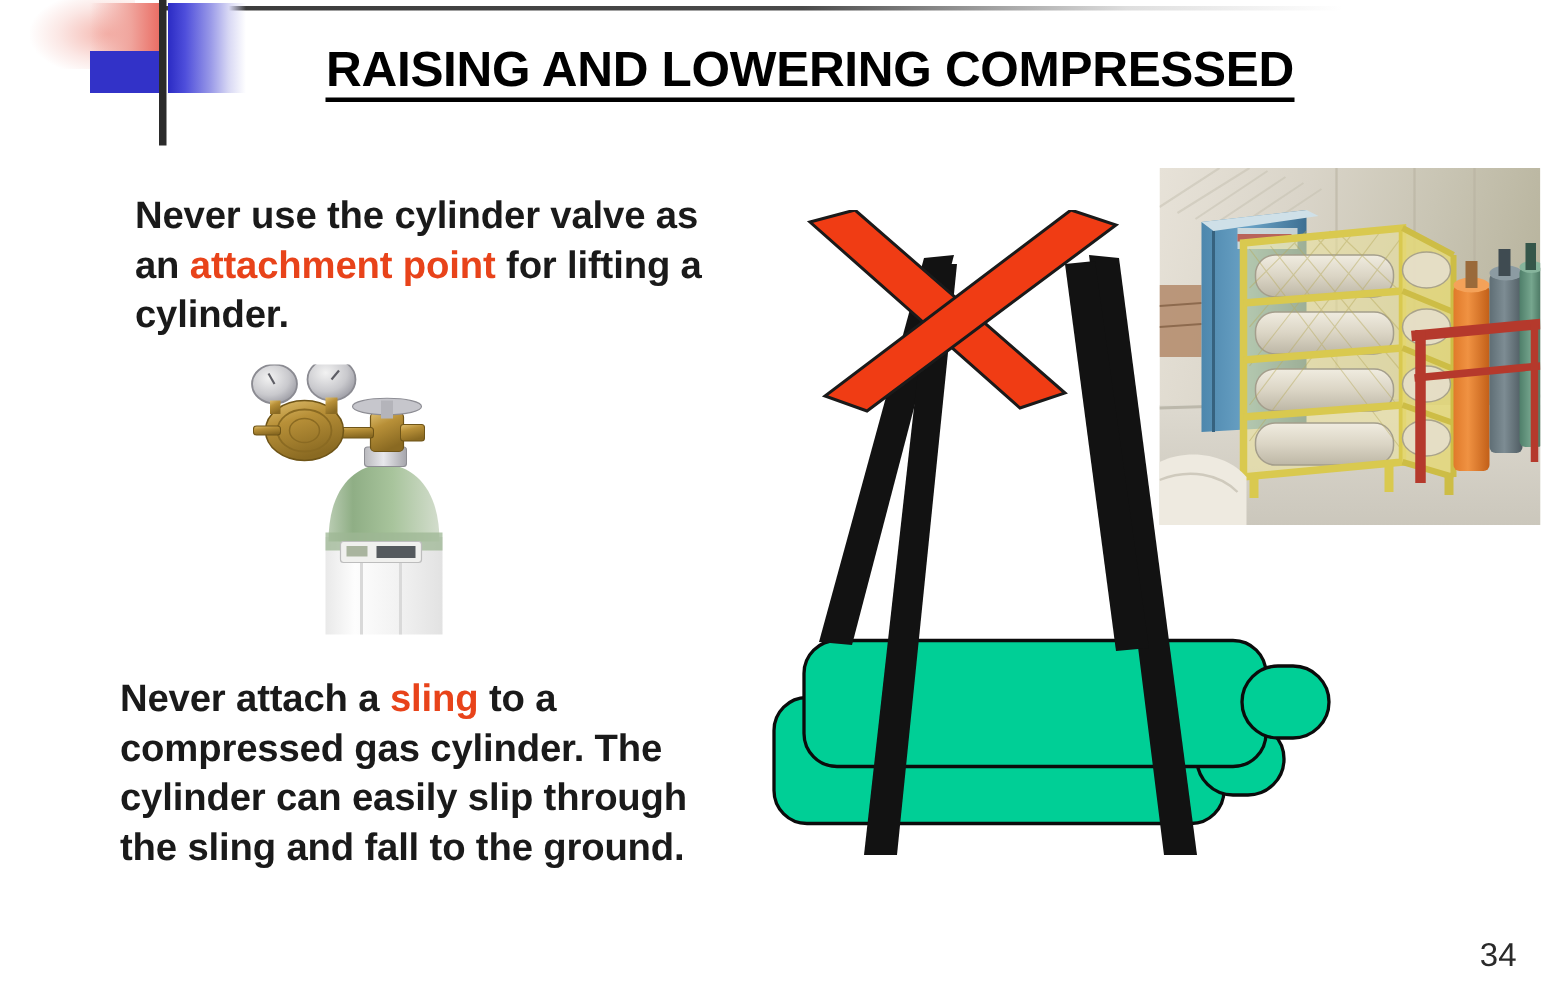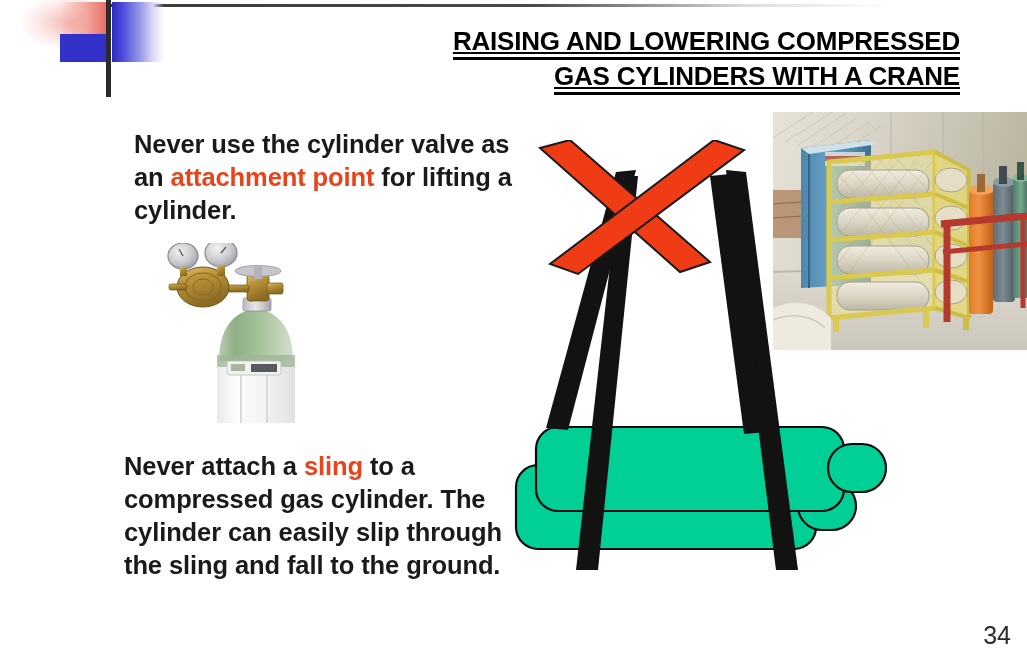--- a/index.html
+++ b/index.html
@@ -74,66 +74,64 @@
     height: 97px;
     background: #2b2b2b;
   }
 
   
   .title {
     position: absolute;
     left: 120px;
     top: 24px;
     width: 840px;
-    text-align: right;
-    font-size: 26px;
+    text-align: center;
+    font-size: 33px;
     font-weight: bold;
     line-height: 1.35;
     letter-spacing: -0.2px;
-    text-decoration: underline;
   }
   .title-line {
     display: block;
   }
   .title-line > span {
     display: inline;
     border-bottom: 3px solid #000;
     padding-bottom: 1px;
   }
 
   
   .body-text {
     position: absolute;
     font-size: 25.5px;
     font-weight: bold;
     line-height: 1.30;
     color: #1a1a1a;
     letter-spacing: -0.1px;
-    margin-left: 44px;
   }
   #para-top {
     left: 90px;
     top: 128px;
     width: 400px;
   }
   #para-bottom {
     left: 80px;
     top: 450px;
     width: 410px;
   }
   .hl {
     color: #e8431a;
   }
 
   
   .page-number {
     position: absolute;
     right: 16px;
     bottom: 8px;
-    font-size: 25px;
+    font-size: 22px;
     font-weight: normal;
     color: #2a2a2a;
     text-align: right;
   }
 
   
   .valve-photo {
     position: absolute;
     left: 155px;
     top: 243px;
@@ -164,21 +162,20 @@
 <div class="logo-mark">
   <div class="logo-red-glow"></div>
   <div class="logo-red-square"></div>
   <div class="logo-blue-grad"></div>
   <div class="logo-blue-square"></div>
   <div class="logo-vline"></div>
 </div>
 
 <div class="title">
   <span class="title-line"><span>RAISING AND LOWERING COMPRESSED</span></span>
-  <span class="title-line"><span>GAS CYLINDERS WITH A CRANE</span></span>
 </div>
 
 <div class="body-text" id="para-top">
   <span>Never use the cylinder valve as an </span><span class="hl">attachment point</span><span> for lifting a cylinder.</span>
 </div>
 
 <div class="valve-photo">
   <svg viewBox="0 0 195 185" width="195" height="185">
     <defs>
       <linearGradient id="cylGreen" x1="0" y1="0" x2="1" y2="0">

